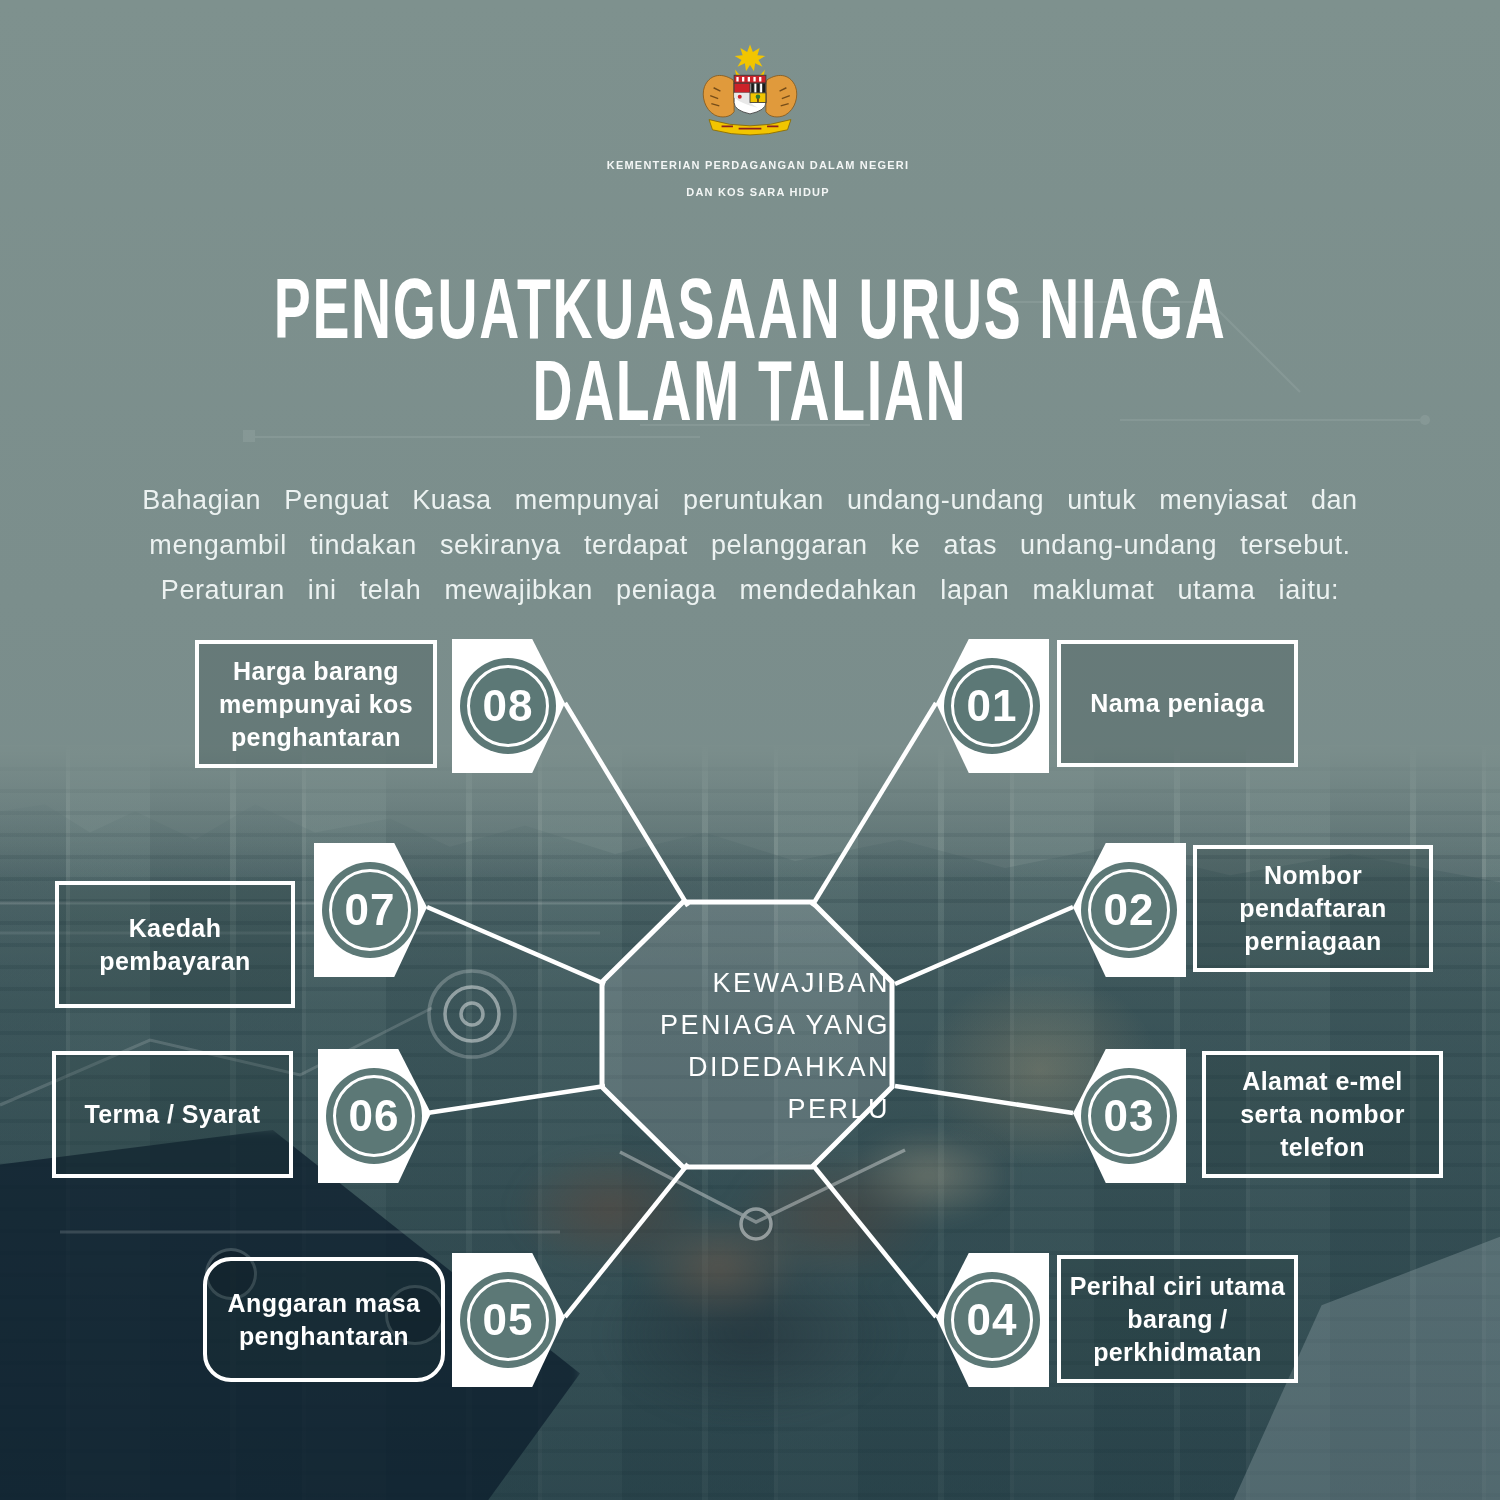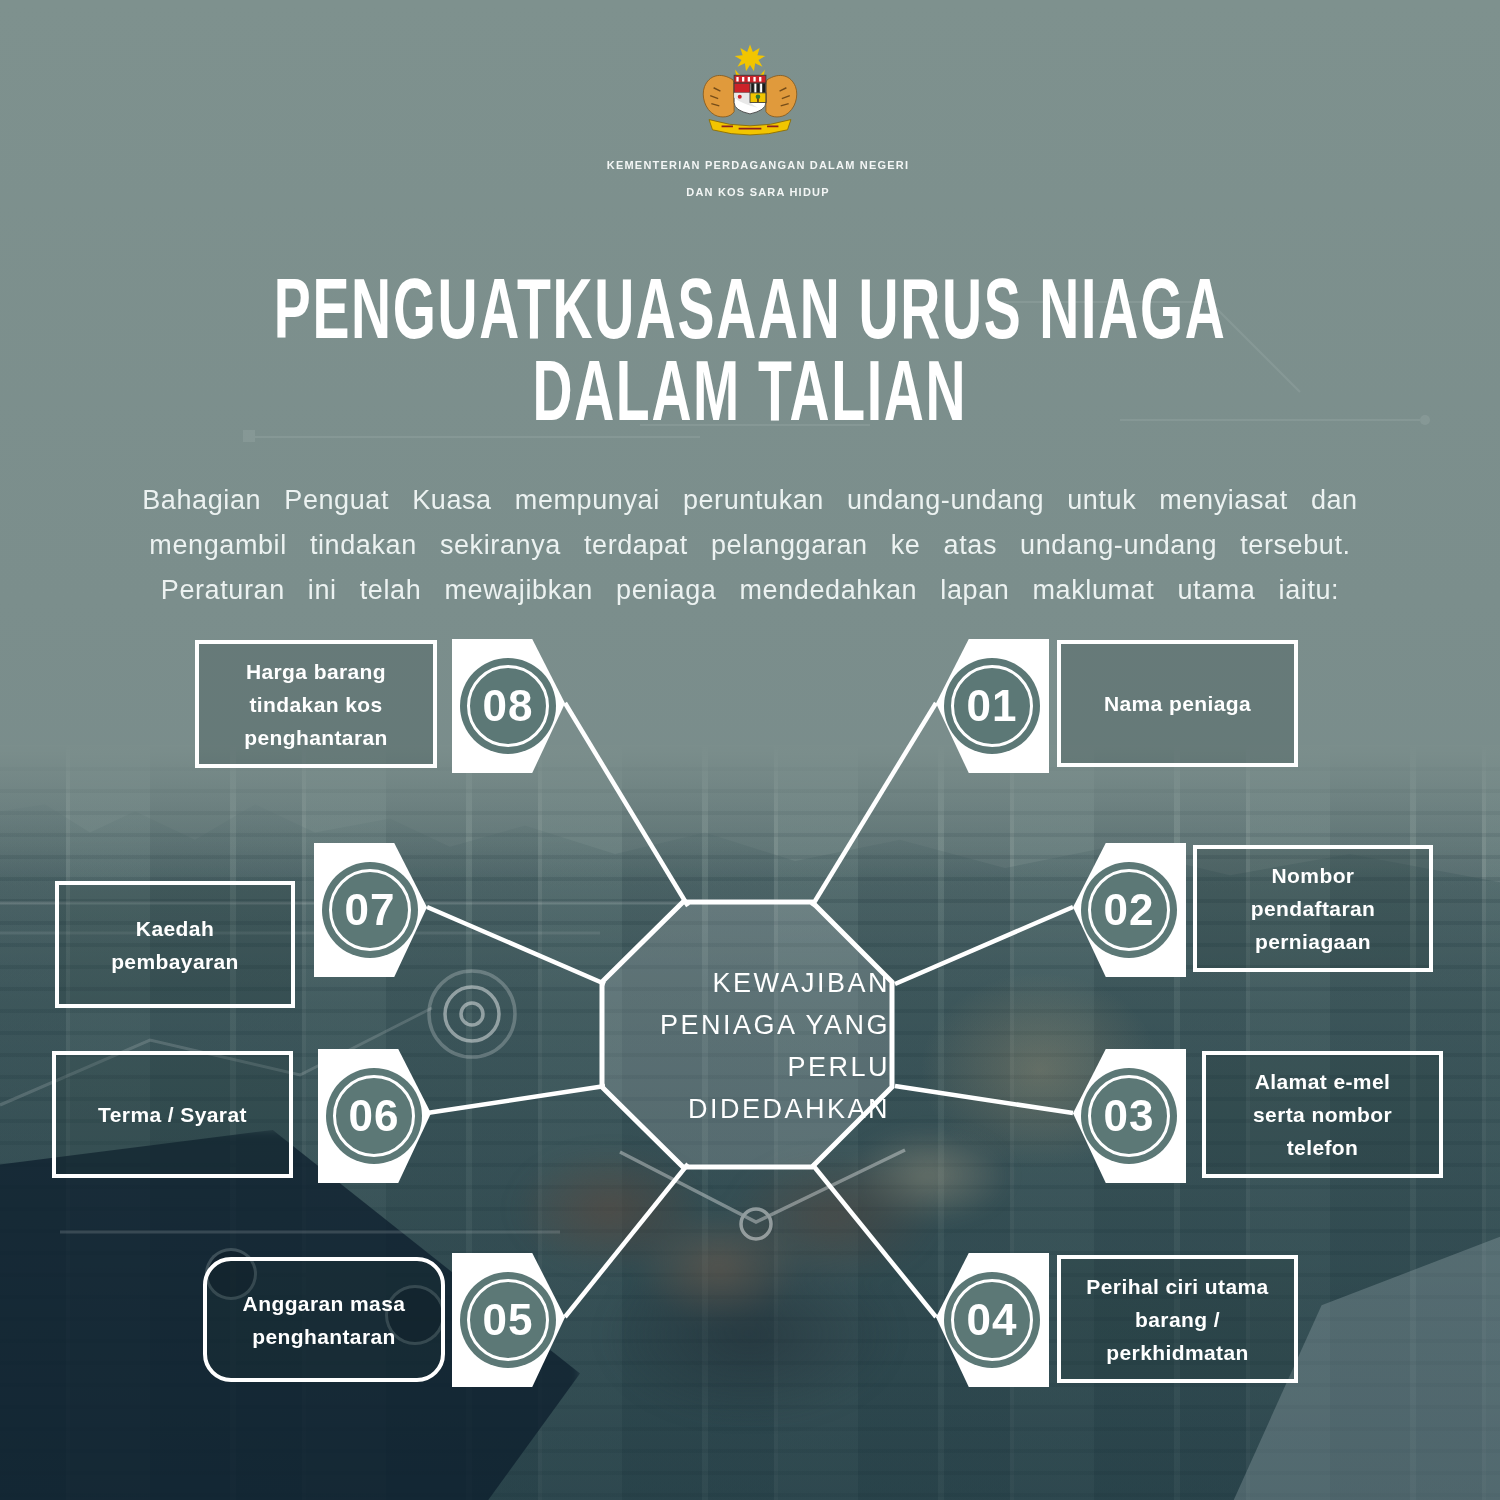--- a/index.html
+++ b/index.html
@@ -68,21 +68,21 @@
   .intro{
     position:absolute;left:115px;top:478px;width:1270px;text-align:center;
     color:#ecf2f1;font-size:27px;line-height:45px;letter-spacing:0.6px;word-spacing:15px;
   }
   .intro div{white-space:nowrap;}
   
   svg.layer{position:absolute;left:0;top:0;}
   .item-box{
     position:absolute;border:4px solid #ffffff;background:rgba(31,53,56,0.22);
     display:flex;flex-direction:column;align-items:center;justify-content:center;
-    color:#ffffff;font-weight:bold;font-size:21px;line-height:33px;letter-spacing:0.4px;text-align:center;
+    color:#ffffff;font-weight:bold;font-size:25px;line-height:33px;letter-spacing:0.4px;text-align:center;
   }
   .badge{position:absolute;width:113px;height:134px;background:#ffffff;}
   .badge.pt-right{clip-path:polygon(0 0,71% 0,100% 48%,71% 100%,0 100%);}
   .badge.pt-left{clip-path:polygon(100% 0,29% 0,0 48%,29% 100%,100% 100%);}
   .badge .circle{
     position:absolute;left:8px;top:19px;width:96px;height:96px;border-radius:50%;
     background:#5c7876;display:flex;align-items:center;justify-content:center;
   }
   .badge .circle::after{
     content:"";position:absolute;left:7px;top:7px;right:7px;bottom:7px;
@@ -215,22 +215,22 @@
       <line x1="1073" y1="1113" x2="895" y2="1086"></line>
       <line x1="565" y1="1317" x2="688" y2="1164"></line>
       <line x1="936" y1="1317" x2="812" y2="1164"></line>
     </g>
     <polygon points="683,902 812,902 892,982 892,1087 812,1167 683,1167 602,1087 602,982" fill="rgba(255,255,255,0.16)" stroke="#ffffff" stroke-width="5"></polygon>
   </svg>
 
   <div class="center-label">
     <div>KEWAJIBAN</div>
     <div>PENIAGA YANG</div>
+    <div>DIDEDAHKAN</div>
     <div>PERLU</div>
-    <div>DIDEDAHKAN</div>
   </div>
 
   <div class="badge pt-left" id="b1">
       <div class="circle">
         <span class="num">01</span>
       </div>
     </div>
   <div class="badge pt-left" id="b2">
       <div class="circle">
         <span class="num">02</span>
@@ -291,17 +291,17 @@
   </div>
   <div class="item-box" id="box6">
     <div>Terma / Syarat</div>
   </div>
   <div class="item-box" id="box7">
     <div>Kaedah</div>
     <div>pembayaran</div>
   </div>
   <div class="item-box" id="box8">
     <div>Harga barang</div>
-    <div>tindakan kos</div>
+    <div>mempunyai kos</div>
     <div>penghantaran</div>
   </div>
 
 </div>
 
 </body></html>

